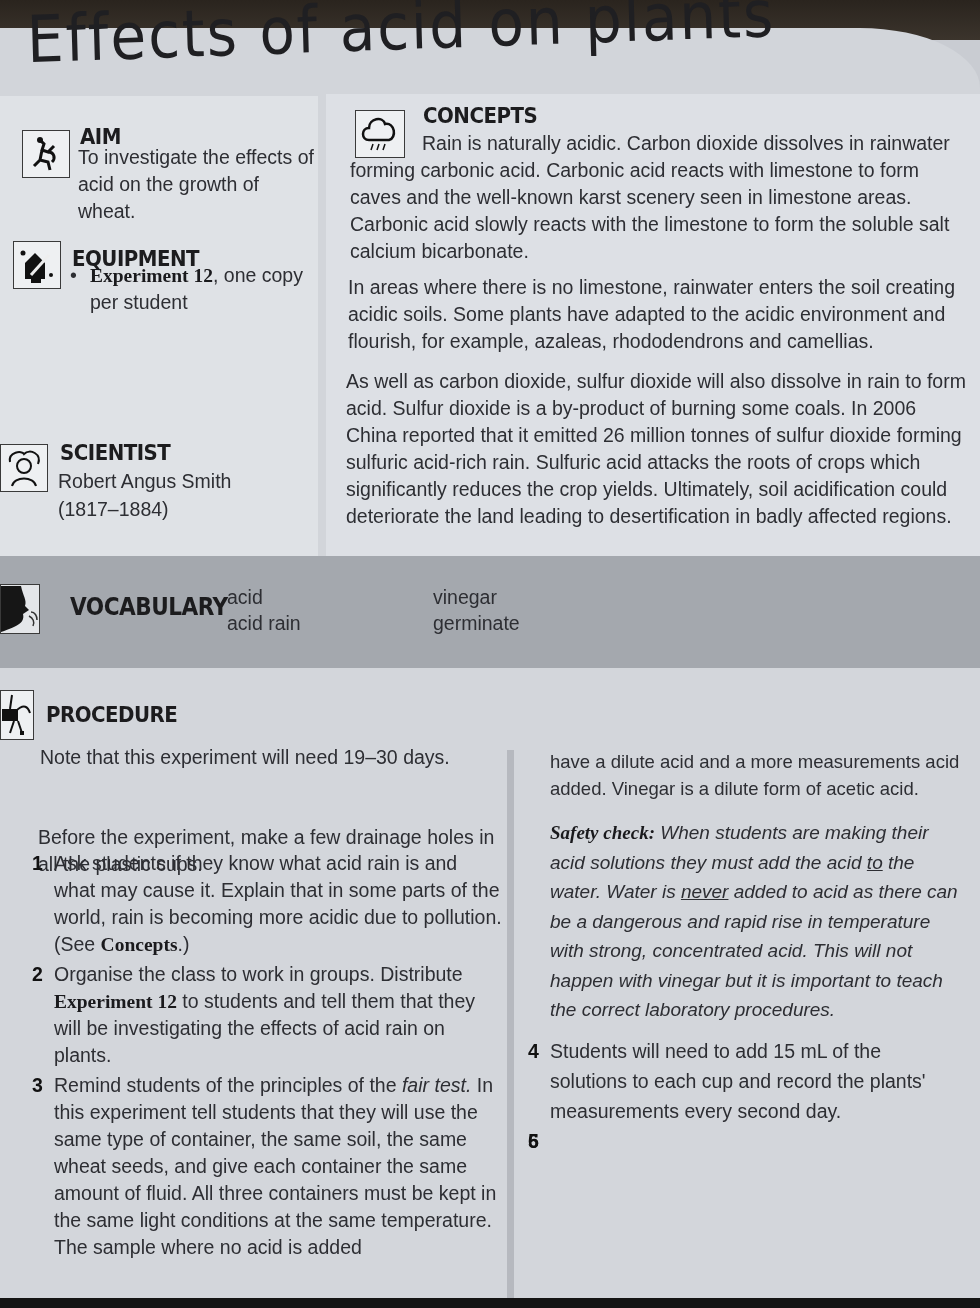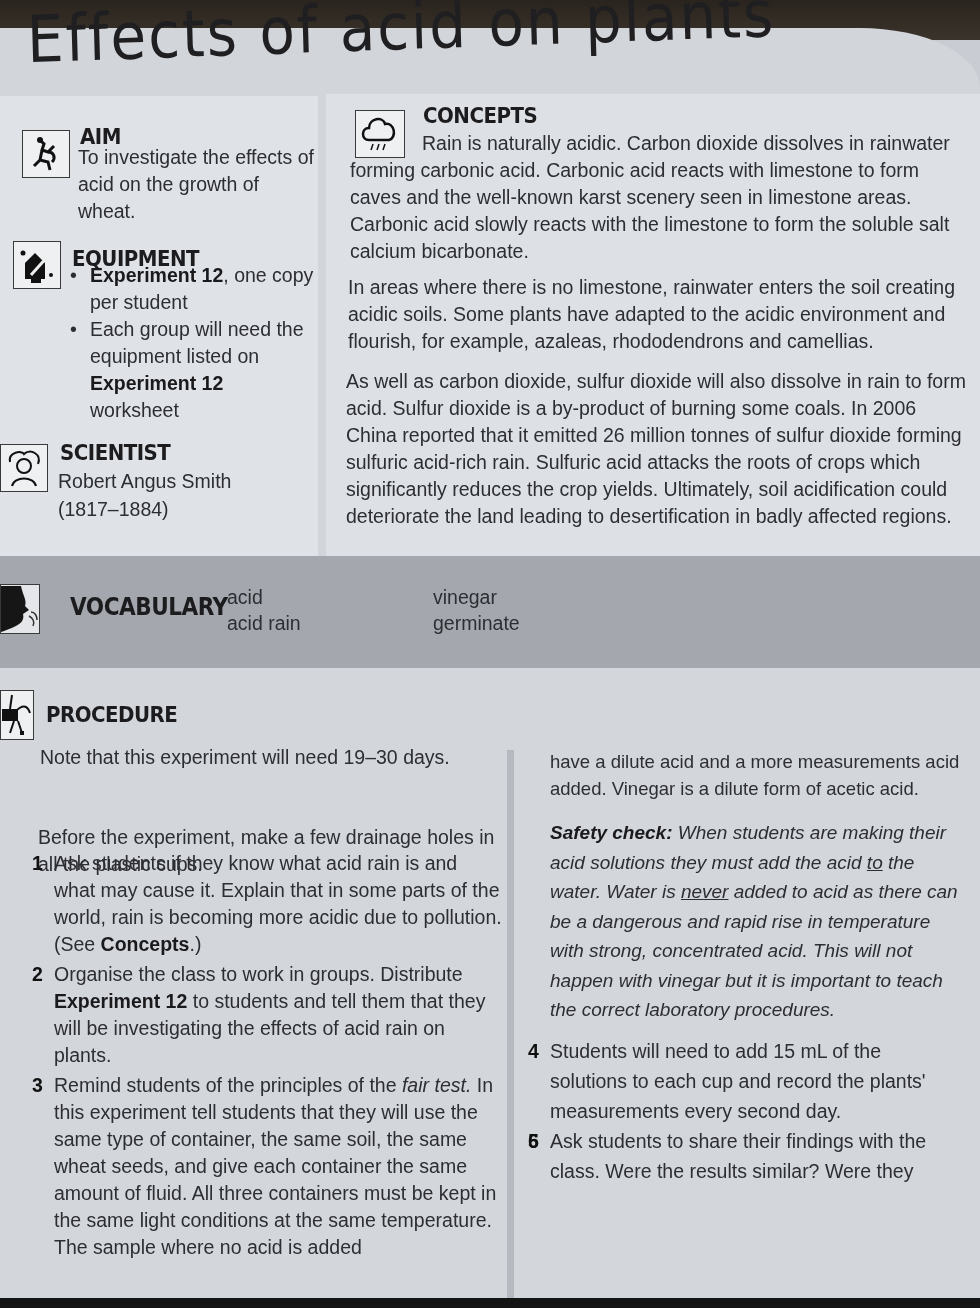--- a/index.html
+++ b/index.html
@@ -54,21 +54,21 @@
   .heading {
     position: absolute;
     font-family: "DejaVu Sans Condensed", "DejaVu Sans", sans-serif;
     font-weight: bold; font-size: 22px; color: #1c1c1e; letter-spacing: -0.5px;
   }
   .text {
     position: absolute;
     font-family: "Liberation Sans", sans-serif;
     font-size: 19.5px; line-height: 27px; color: #2d2e33;
   }
-  .b { font-weight: bold; color: #1a1a1d; }
+  .b { font-weight: bold; color: #1a1a1d; font-family: Liberation Serif, serif; }
   .ital { font-style: italic; }
   .u { text-decoration: underline; }
   ul.bullets { list-style: none; }
   ul.bullets li { position: relative; padding-left: 22px; }
   ul.bullets li::before { content: "•"; position: absolute; left: 2px; top: 0; }
   .num { font-weight: bold; color: #111; margin-right: 4px; }
   .step { position: relative; padding-left: 22px; }
   .step .num { position: absolute; left: 0; }
 </style>
 </head>
@@ -95,21 +95,20 @@
       <path d="M8 34 L8 18 L18 8 L28 18 L28 34 Z" fill="#111"></path>
       <line x1="14" y1="30" x2="32" y2="10" stroke="#eee" stroke-width="3"></line>
       <circle cx="6" cy="8" r="2.5" fill="#111"></circle>
       <circle cx="34" cy="30" r="2" fill="#111"></circle>
       <rect x="14" y="34" width="10" height="4" fill="#111"></rect>
     </svg>
 </div>
 <div class="heading" style="left:72px;top:246px;">EQUIPMENT</div>
 <ul class="text bullets" style="left:68px;top:262px;width:248px;">
   <li><span class="b">Experiment 12</span><span>, one copy per student</span></li>
-  <li><span>Each group will need the equipment listed on </span><span class="b">Experiment 12</span><span> worksheet</span></li>
 </ul>
 
 <div class="icon-box" style="left:0;top:444px;width:48px;height:48px;">
   <svg width="40" height="40" viewBox="0 0 40 40">
       <path d="M6 14 C4 4 18 2 20 6 C26 0 38 6 34 16" stroke="#111" stroke-width="2" fill="none"></path>
       <circle cx="20" cy="18" r="7" stroke="#111" stroke-width="2" fill="none"></circle>
       <path d="M8 38 C10 28 30 28 32 38" stroke="#111" stroke-width="2" fill="none"></path>
     </svg>
 </div>
 <div class="heading" style="left:60px;top:440px;">SCIENTIST</div>
@@ -169,16 +168,16 @@
 
 <div class="text" style="left:550px;top:748px;width:412px;font-size:18.5px;">have a dilute acid and a more measurements acid added. Vinegar is a dilute form of acetic acid.</div>
 
 <div class="text ital" style="left:550px;top:818px;width:412px;font-size:19px;line-height:29.5px;">
   <span class="b">Safety check:</span><span> When students are making their acid solutions they must add the acid </span><span class="u">to</span><span> the water. Water is </span><span class="u">never</span><span> added to acid as there can be a dangerous and rapid rise in temperature with strong, concentrated acid. This will not happen with vinegar but it is important to teach the correct laboratory procedures.</span>
 </div>
 
 <div class="text" style="left:528px;top:1036px;width:430px;line-height:30px;">
   <div class="step"><span class="num">4</span><span>Students will need to add 15 mL of the solutions to each cup and record the plants' measurements every second day.</span></div>
   <div class="step"><span class="num">5</span></div>
-  <div class="step"><span class="num">6</span><span>Ask students to share their findings with the class. Were the results similar? Were they</span></div>
+  <div class="step"><span class="num">6</span></div>
 </div>
 
 <div class="bottom-edge"></div>
 
 </body></html>

